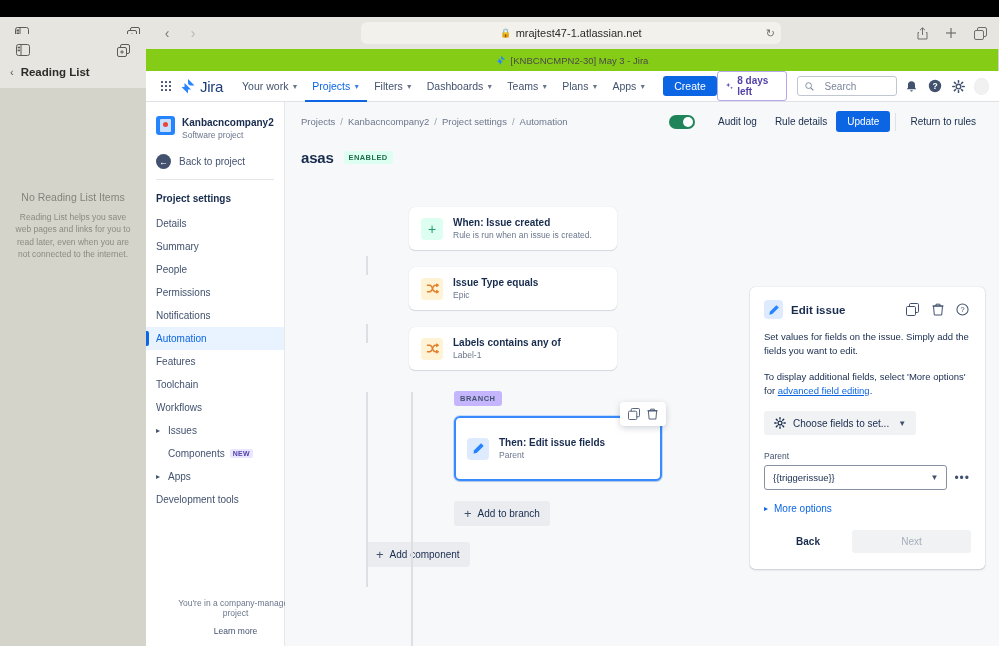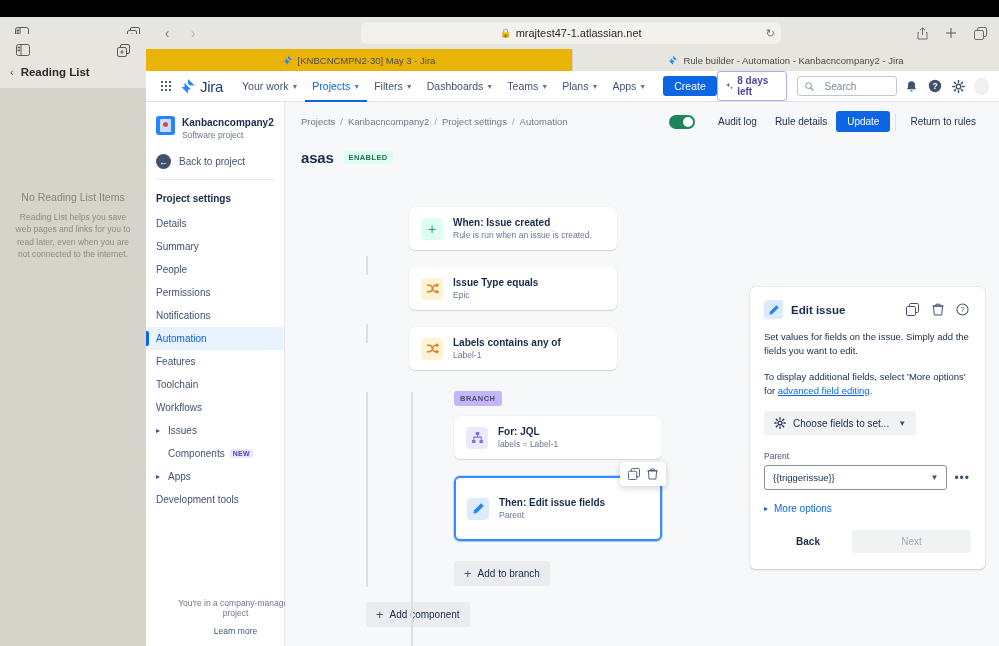--- a/index.html
+++ b/index.html
@@ -48,21 +48,21 @@
 
   
   .tabs-row { display: flex; height: 22px; background: #e7e5df; }
   .sidebar-spacer { width: 146px; background: #e7e5df; }
   .tab {
     flex: 1; display: flex; align-items: center; justify-content: center;
     gap: 5px; font-size: 9.5px; color: #4a4a48;
     border-right: 1px solid #d3d1cb;
     overflow: hidden; white-space: nowrap;
   }
-  .tab.active { background: #eab308; }
+  .tab.active { background: #84cc16; }
   .tab .favicon { width: 10px; height: 10px; flex-shrink: 0; }
 
   
   .body-area { flex: 1; display: flex; overflow: hidden; }
 
   
   .reading-panel {
     width: 146px; background: #d5d4cb; display: flex; flex-direction: column;
     position: relative; flex-shrink: 0;
   }
@@ -332,28 +332,20 @@
 
   <div class="tabs-row">
     <div class="sidebar-spacer"></div>
     <div class="tab active">
       <svg class="favicon" viewBox="0 0 16 16">
           <path d="M8 1 L14.5 7.5 L11 7.5 Q8 7.5 8 4.5 Z" fill="#2684ff"></path>
           <path d="M4.5 5 L11 11.5 L7.5 11.5 Q4.5 11.5 4.5 8.5 Z" fill="#2684ff"></path>
           <path d="M1.5 9 L8 15.5 L8 12 Q8 9 5 9 Z" fill="#2684ff"></path>
         </svg>
       <span>[KNBCNCMPN2-30] May 3 - Jira</span>
-    </div>
-    <div class="tab" style="border-right:none">
-      <svg class="favicon" viewBox="0 0 16 16">
-          <path d="M8 1 L14.5 7.5 L11 7.5 Q8 7.5 8 4.5 Z" fill="#2684ff"></path>
-          <path d="M4.5 5 L11 11.5 L7.5 11.5 Q4.5 11.5 4.5 8.5 Z" fill="#2684ff"></path>
-          <path d="M1.5 9 L8 15.5 L8 12 Q8 9 5 9 Z" fill="#2684ff"></path>
-        </svg>
-      <span>Rule builder - Automation - Kanbacncompany2 - Jira</span>
     </div>
   </div>
 
   <div class="body-area">
 
     <div class="reading-panel">
       <div class="reading-empty">
         <h3>No Reading List Items</h3>
         <p>Reading List helps you save web pages and links for you to read later, even when you are not connected to the internet.</p>
       </div>
@@ -598,34 +590,20 @@
                 </div>
                 <div>
                   <div class="rcard-tt">Labels contains any of</div>
                   <div class="rcard-st">Label-1</div>
                 </div>
               </div>
 
               <div class="branch-wrap">
                 <div class="branch-tag">BRANCH</div>
 
-                <div class="rcard">
-                  <div class="rcard-ico ico-purple">
-                    <svg width="13" height="13" viewBox="0 0 14 14">
-                        <rect x="5" y="1" width="4" height="3.2" rx="0.8" fill="#8270db"></rect>
-                        <rect x="1" y="9.6" width="4" height="3.2" rx="0.8" fill="#8270db"></rect>
-                        <rect x="9" y="9.6" width="4" height="3.2" rx="0.8" fill="#8270db"></rect>
-                        <path d="M7 4.2 V6.6 M3 9.6 V6.6 H11 V9.6" fill="none" stroke="#8270db" stroke-width="1.1"></path>
-                      </svg>
-                  </div>
-                  <div>
-                    <div class="rcard-tt">For: JQL</div>
-                    <div class="rcard-st">labels = Label-1</div>
-                  </div>
-                </div>
 
                 <div class="rcard selected">
                   <div class="card-tools">
                     <div class="card-tool">
                       <svg width="12" height="12" viewBox="0 0 13 13">
                           <rect x="3.5" y="0.5" width="9" height="9" rx="1.2" fill="none" stroke="#44546f"></rect>
                           <rect x="0.5" y="3.5" width="9" height="9" rx="1.2" fill="#fff" stroke="#44546f"></rect>
                         </svg>
                     </div>
                     <div class="card-tool">

